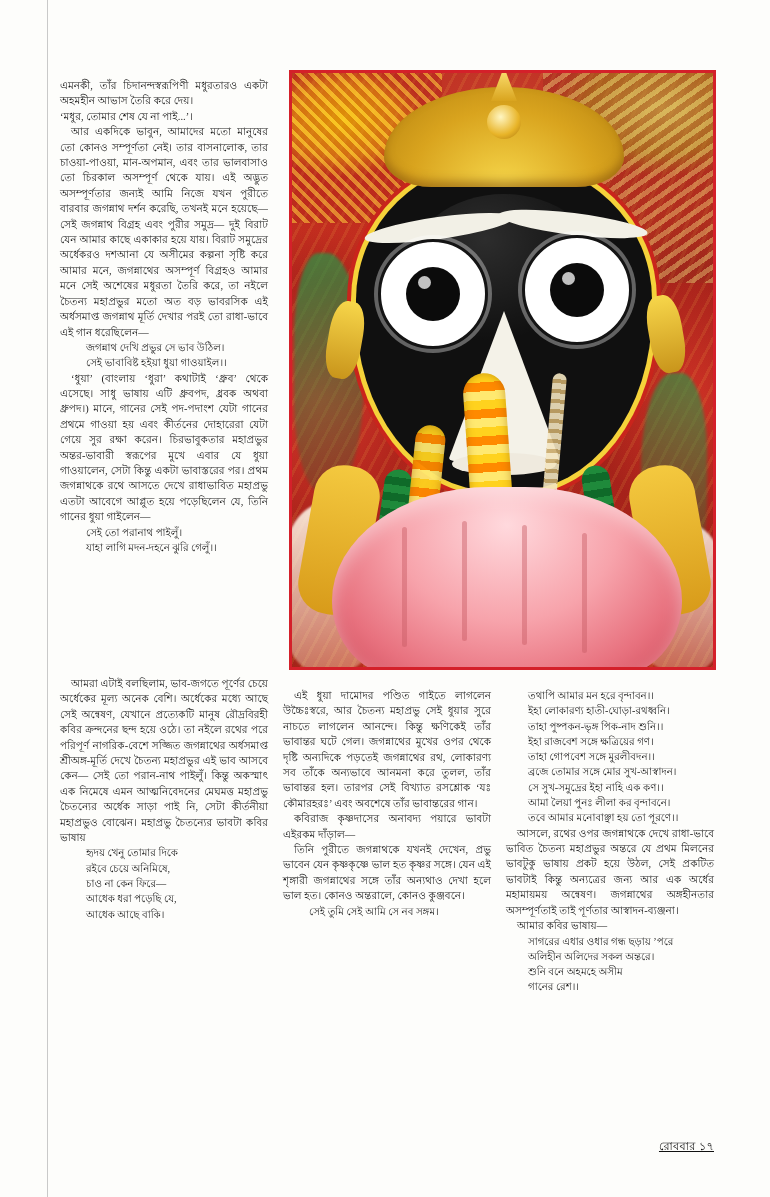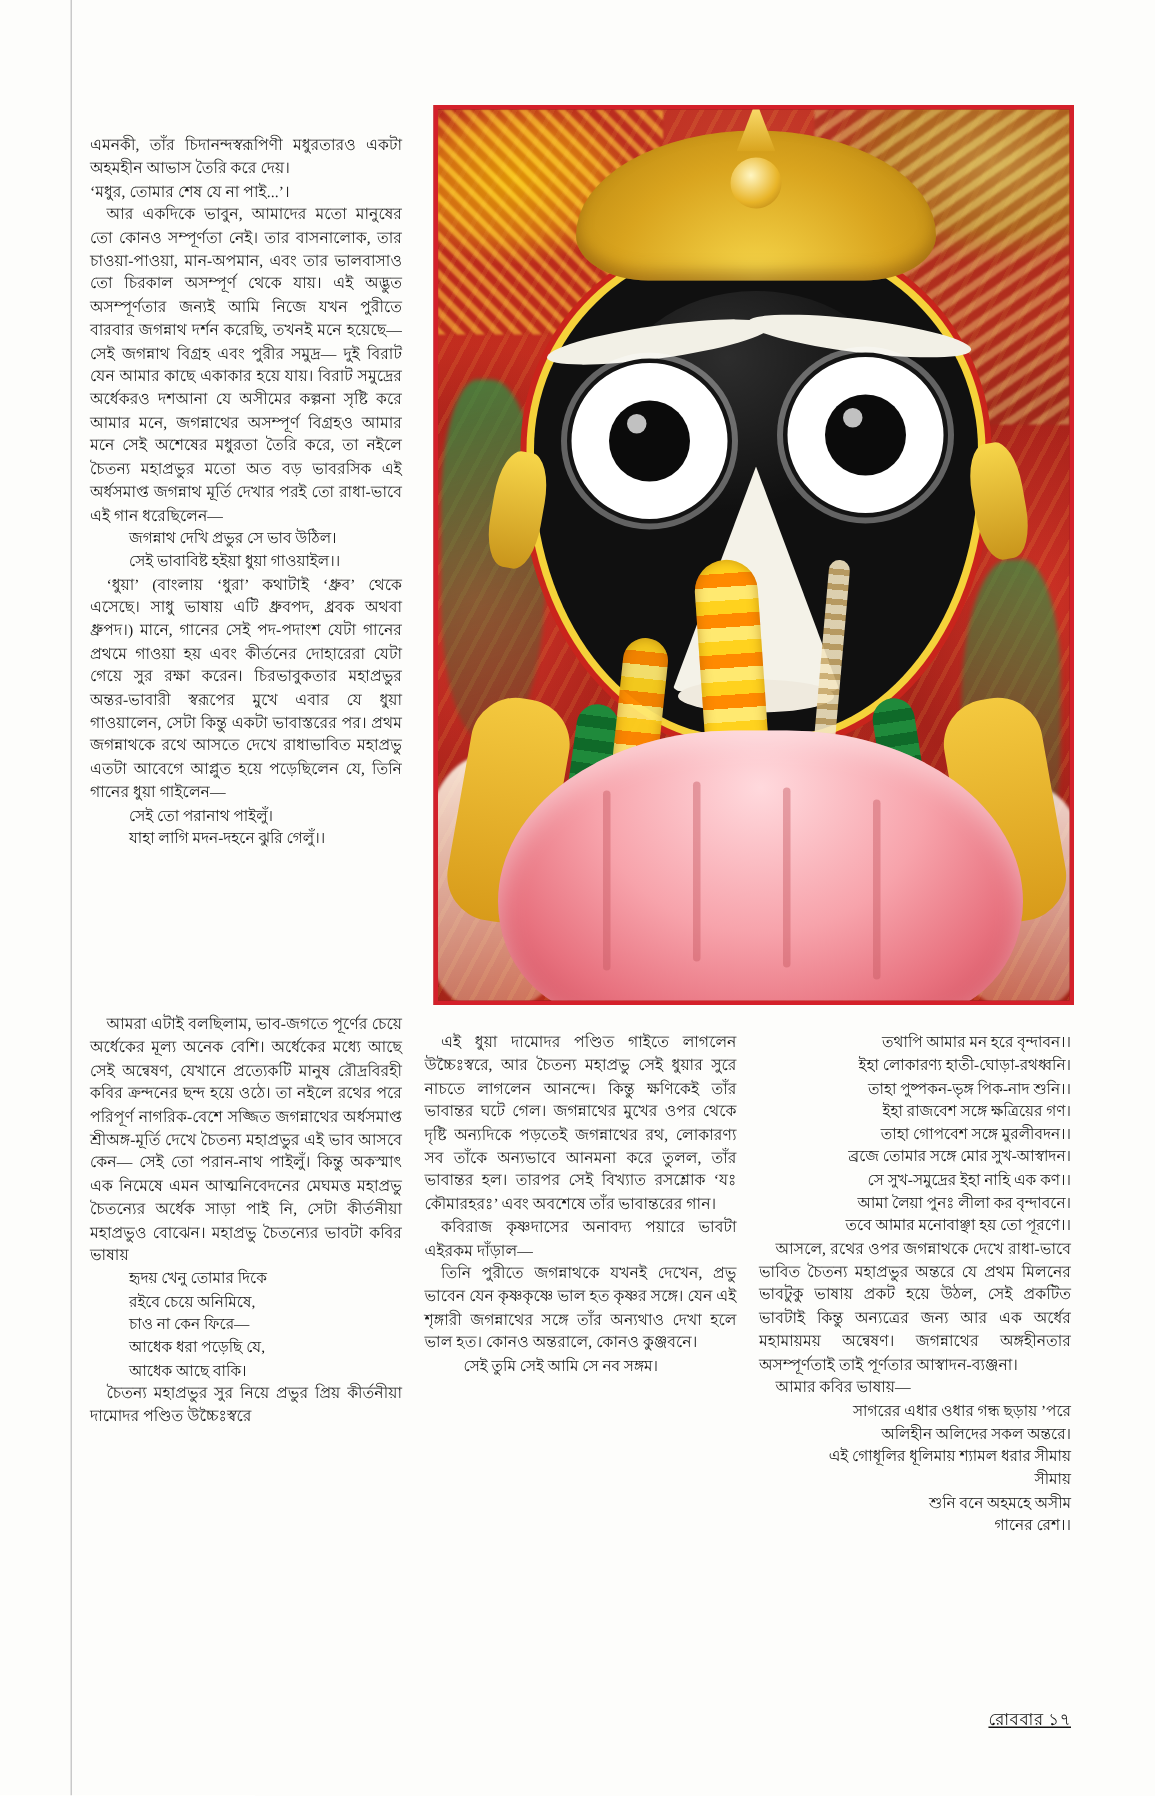--- a/index.html
+++ b/index.html
@@ -27,21 +27,21 @@
     top: 0;
     width: 1px;
     height: 1197px;
     background: #c9c9c9;
   }
 
   
   .col-top-left {
     position: absolute;
     left: 60px;
-    top: 90px;
+    top: 78px;
     width: 208px;
   }
 
   
   .col-bottom-1 {
     position: absolute;
     left: 60px;
     top: 676px;
     width: 208px;
   }
@@ -67,21 +67,21 @@
     letter-spacing: 0.05px;
   }
   .para.noindent { text-indent: 0; }
   .verse {
     margin: 0;
     font-size: 10.2px;
     line-height: 15.3px;
     text-align: left;
     padding-left: 26px;
   }
-  .verse.tight { padding-left: 22px; text-align: right; }
+  .verse.tight { padding-left: 22px; }
 
   
   .photo-frame {
     position: absolute;
     left: 289px;
     top: 70px;
     width: 427px;
     height: 600px;
     border: 3px solid #d4202a;
     box-sizing: border-box;
@@ -437,21 +437,20 @@
     <p class="verse">যাহা লাগি মদন-দহনে ঝুরি গেলুঁ।।</p>
   </div>
 
   <div class="col-bottom-1">
     <p class="para">আমরা এটাই বলছিলাম, ভাব-জগতে পূর্ণের চেয়ে অর্ধেকের মূল্য অনেক বেশি। অর্ধেকের মধ্যে আছে সেই অন্বেষণ, যেখানে প্রত্যেকটি মানুষ রৌদ্রবিরহী কবির ক্রন্দনের ছন্দ হয়ে ওঠে। তা নইলে রথের পরে পরিপূর্ণ নাগরিক-বেশে সজ্জিত জগন্নাথের অর্ধসমাপ্ত শ্রীঅঙ্গ-মূর্তি দেখে চৈতন্য মহাপ্রভুর এই ভাব আসবে কেন— সেই তো পরান-নাথ পাইলুঁ। কিন্তু অকস্মাৎ এক নিমেষে এমন আত্মনিবেদনের মেঘমত্ত মহাপ্রভু চৈতন্যের অর্ধেক সাড়া পাই নি, সেটা কীর্তনীয়া মহাপ্রভুও বোঝেন। মহাপ্রভু চৈতন্যের ভাবটা কবির ভাষায়</p>
     <p class="verse">হৃদয় খেনু তোমার দিকে</p>
     <p class="verse">রইবে চেয়ে অনিমিষে,</p>
     <p class="verse">চাও না কেন ফিরে—</p>
     <p class="verse">আধেক ধরা পড়েছি যে,</p>
     <p class="verse">আধেক আছে বাকি।</p>
-    <p class="para">চৈতন্য মহাপ্রভুর সুর নিয়ে প্রভুর প্রিয় কীর্তনীয়া দামোদর পণ্ডিত উচ্চৈঃস্বরে</p>
   </div>
 
   <div class="col-bottom-2">
     <p class="para">এই ধুয়া দামোদর পণ্ডিত গাইতে লাগলেন উচ্চৈঃস্বরে, আর চৈতন্য মহাপ্রভু সেই ধুয়ার সুরে নাচতে লাগলেন আনন্দে। কিন্তু ক্ষণিকেই তাঁর ভাবান্তর ঘটে গেল। জগন্নাথের মুখের ওপর থেকে দৃষ্টি অন্যদিকে পড়তেই জগন্নাথের রথ, লোকারণ্য সব তাঁকে অন্যভাবে আনমনা করে তুলল, তাঁর ভাবান্তর হল। তারপর সেই বিখ্যাত রসশ্লোক ‘যঃ কৌমারহরঃ’ এবং অবশেষে তাঁর ভাবান্তরের গান।</p>
     <p class="para">কবিরাজ কৃষ্ণদাসের অনাবদ্য পয়ারে ভাবটা এইরকম দাঁড়াল—</p>
     <p class="para">তিনি পুরীতে জগন্নাথকে যখনই দেখেন, প্রভু ভাবেন যেন কৃষ্ণকৃষ্ণে ভাল হত কৃষ্ণর সঙ্গে। যেন এই শৃঙ্গারী জগন্নাথের সঙ্গে তাঁর অন্যথাও দেখা হলে ভাল হত। কোনও অন্তরালে, কোনও কুঞ্জবনে।</p>
     <p class="verse">সেই তুমি সেই আমি সে নব সঙ্গম।</p>
   </div>
 
   <div class="col-bottom-3">
@@ -461,19 +460,18 @@
     <p class="verse tight">ইহা রাজবেশ সঙ্গে ক্ষত্রিয়ের গণ।</p>
     <p class="verse tight">তাহা গোপবেশ সঙ্গে মুরলীবদন।।</p>
     <p class="verse tight">ব্রজে তোমার সঙ্গে মোর সুখ-আস্বাদন।</p>
     <p class="verse tight">সে সুখ-সমুদ্রের ইহা নাহি এক কণ।।</p>
     <p class="verse tight">আমা লৈয়া পুনঃ লীলা কর বৃন্দাবনে।</p>
     <p class="verse tight">তবে আমার মনোবাঞ্ছা হয় তো পূরণে।।</p>
     <p class="para">আসলে, রথের ওপর জগন্নাথকে দেখে রাধা-ভাবে ভাবিত চৈতন্য মহাপ্রভুর অন্তরে যে প্রথম মিলনের ভাবটুকু ভাষায় প্রকট হয়ে উঠল, সেই প্রকটিত ভাবটাই কিন্তু অন্যত্রের জন্য আর এক অর্ধের মহামায়ময় অন্বেষণ। জগন্নাথের অঙ্গহীনতার অসম্পূর্ণতাই তাই পূর্ণতার আস্বাদন-ব্যঞ্জনা।</p>
     <p class="para">আমার কবির ভাষায়—</p>
     <p class="verse tight">সাগরের এধার ওধার গন্ধ ছড়ায় ’পরে</p>
     <p class="verse tight">অলিহীন অলিদের সকল অন্তরে।</p>
-    <p class="verse tight">এই গোধূলির ধূলিমায় শ্যামল ধরার সীমায় সীমায়</p>
     <p class="verse tight">শুনি বনে অহমহে অসীম</p>
     <p class="verse tight">গানের রেশ।।</p>
   </div>
 
   <div class="footer">রোববার ১৭</div>
 </div>
 
 </body></html>

